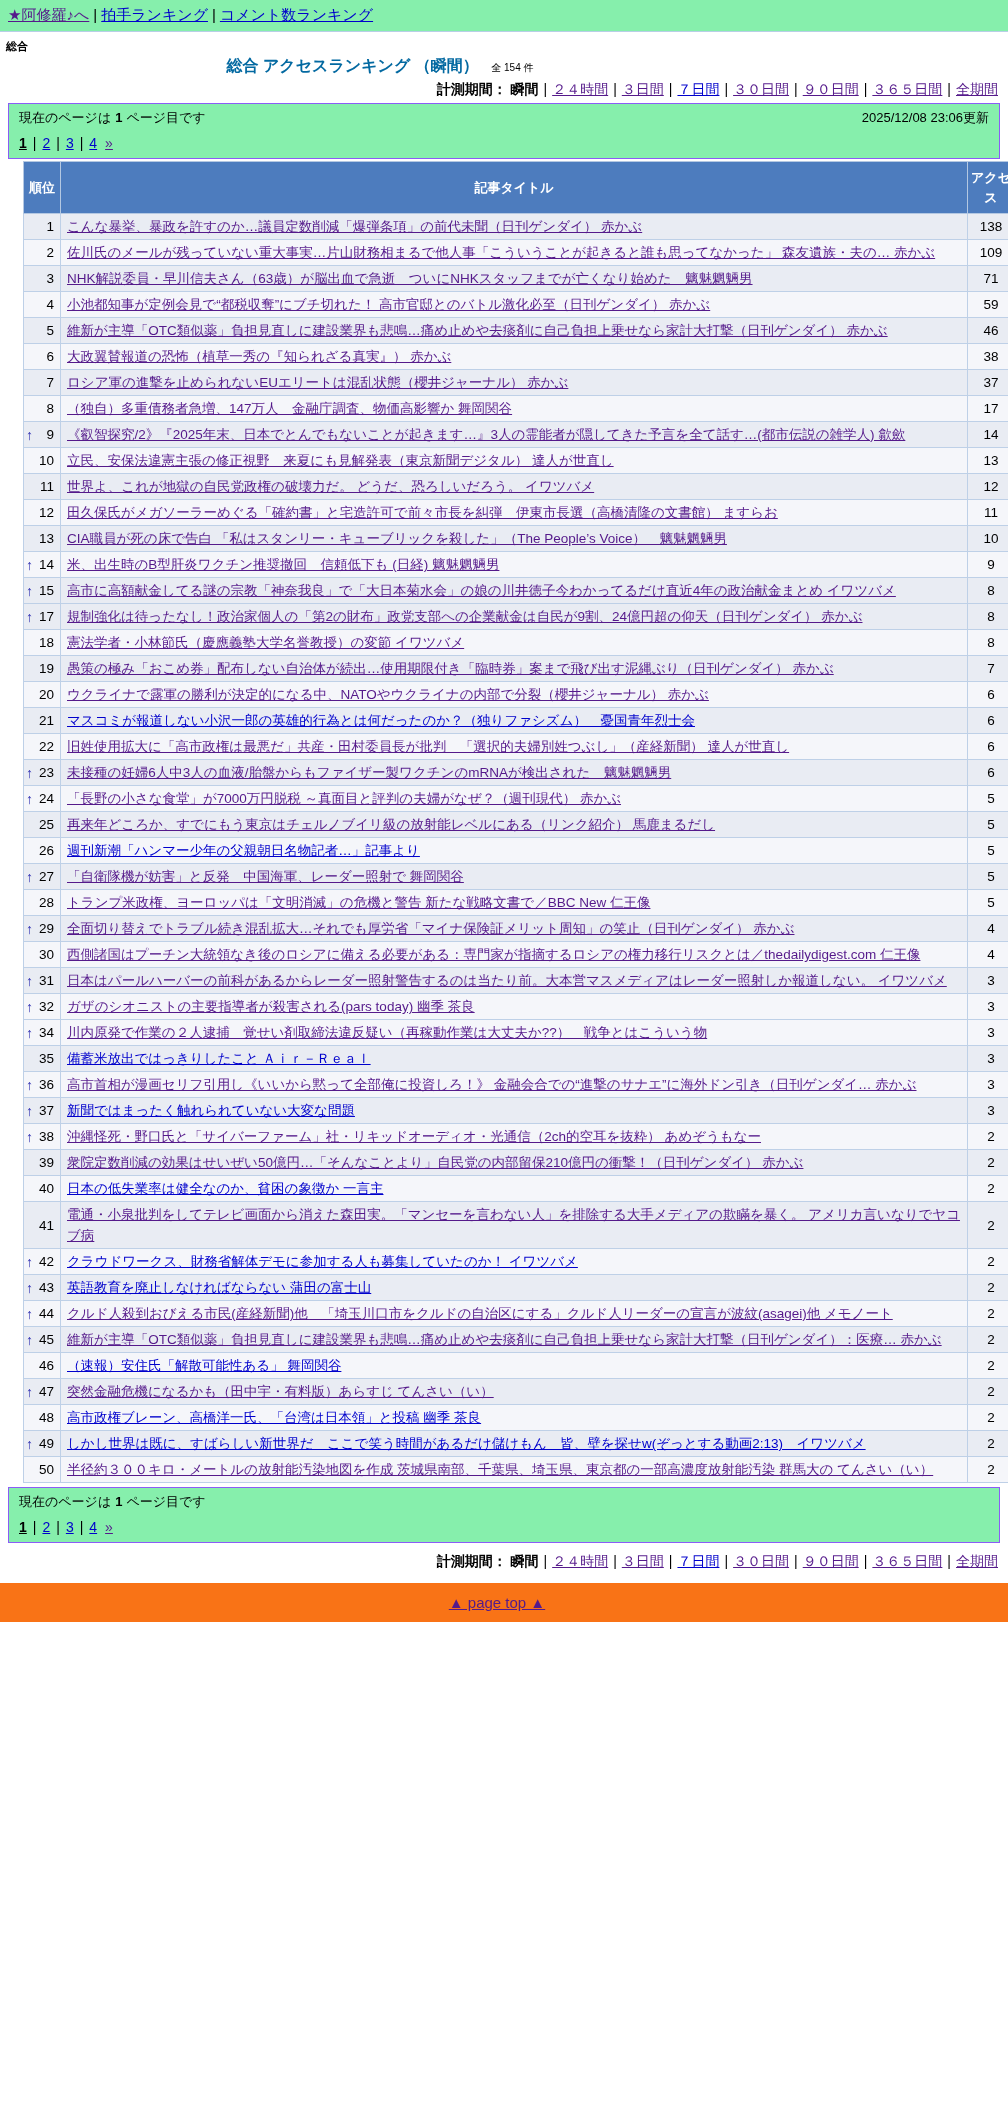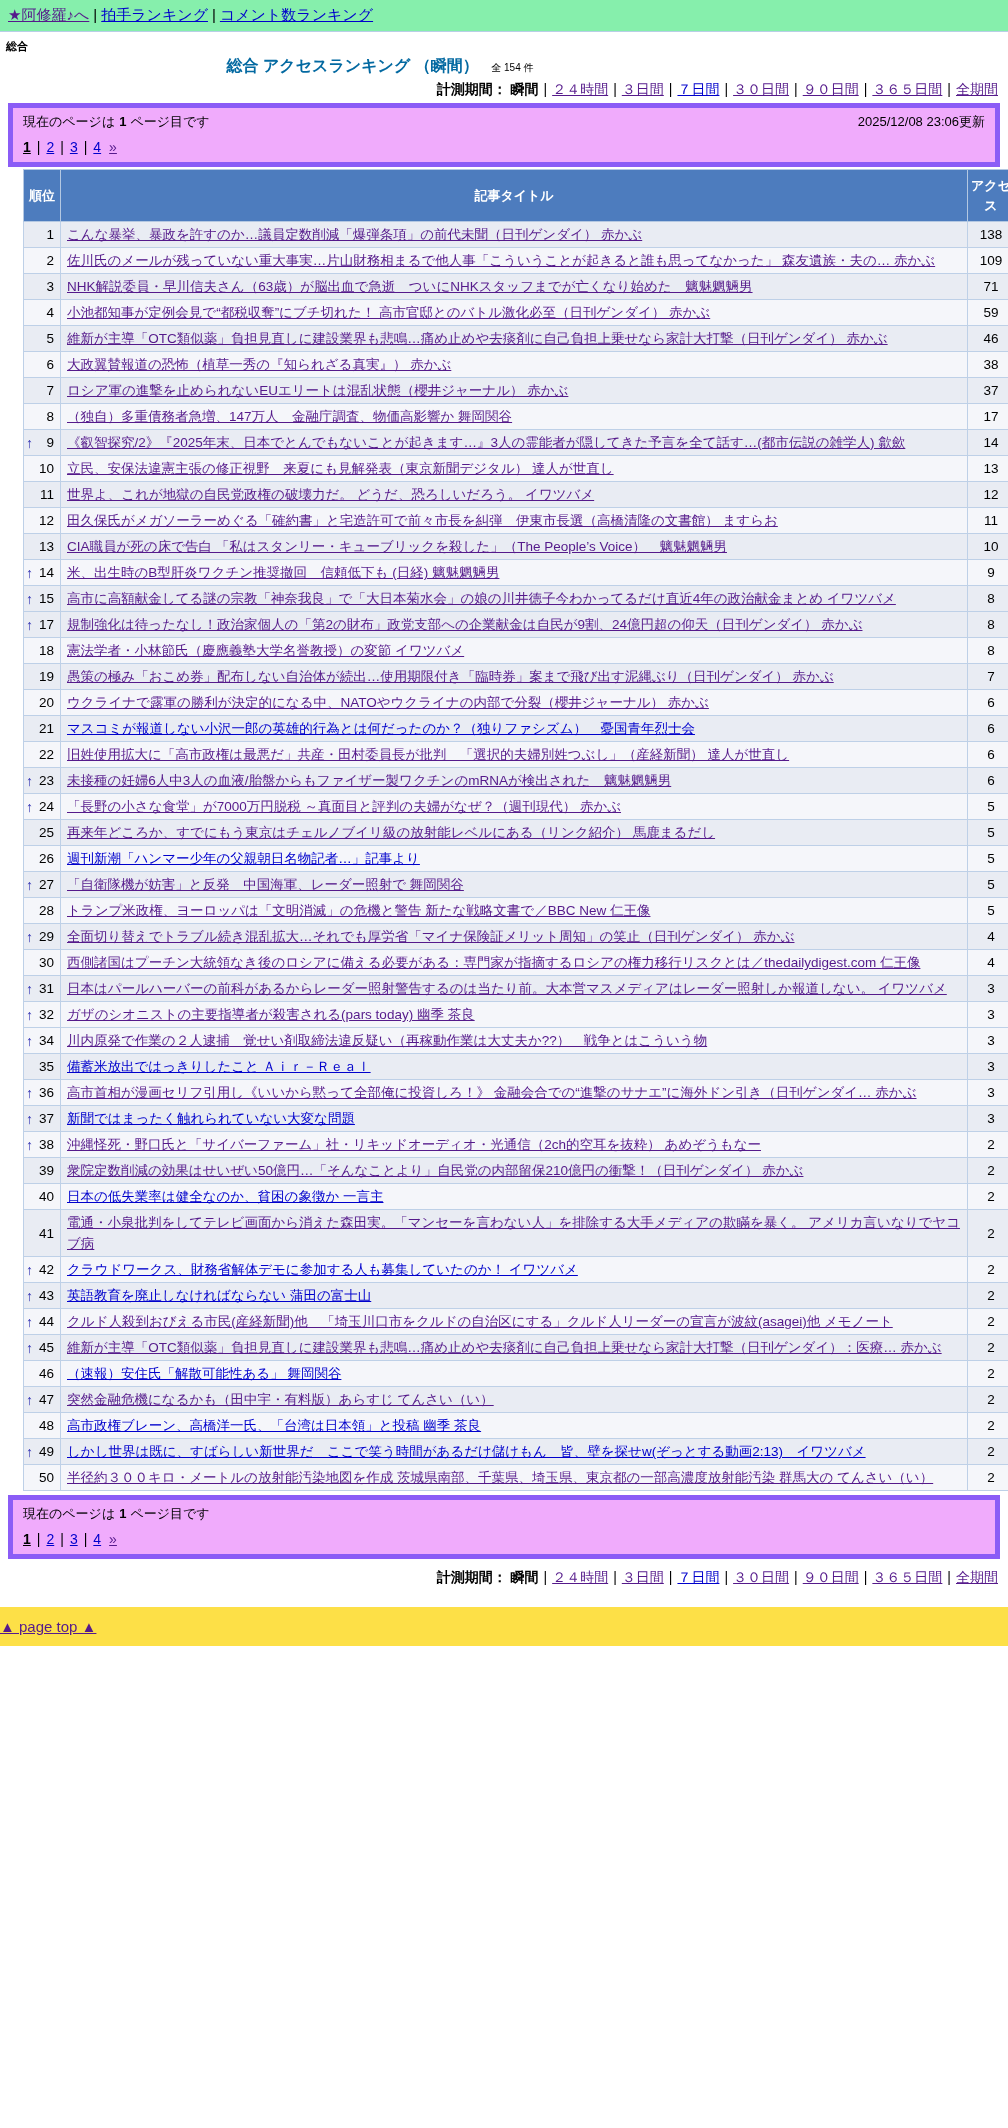--- a/index.html
+++ b/index.html
@@ -16,21 +16,21 @@
   .category{font-size:11px;font-weight:bold;margin:7px 0 0 6px;}
 
   .title-wrap{width:760px;text-align:center;margin-top:2px;}
   .main-title{font-size:16px;font-weight:bold;color:#0369a1;display:inline;}
   .total-count{font-size:10px;color:#000;margin-left:8px;}
 
   .period-nav{text-align:right;font-size:14px;margin:4px 10px 0 0;}
   .period-label,.period-current{font-weight:bold;color:#000;}
   .period-nav .sep{margin:0 5px;}
 
-  .info-box{margin:4px 8px 0 8px;background:#f0abfc;border:5px solid #8b5cf6;
+  .info-box{margin:4px 8px 0 8px;background:#86efac;border:1px solid #8b5cf6;
     padding:5px 10px 7px 10px;font-size:13px;}
   .info-line{display:flex;justify-content:space-between;align-items:baseline;}
   .page-num{font-weight:bold;margin:0 4px;}
   .updated{font-size:13px;}
   .pagination{margin-top:8px;font-size:14px;}
   .pagination .page-current{font-weight:bold;text-decoration:underline;color:#000;}
   .pagination .sep{margin:0 6px;}
   .pagination .next{margin-left:8px;}
 
   
@@ -45,22 +45,22 @@
   tr.even td{background:#f5f6fa;}
   td.rank{display:flex;justify-content:flex-end;align-items:center;border-right:none;
     padding:2px 3px 2px 2px;height:100%;}
   td.rank{display:table-cell;text-align:right;position:relative;white-space:nowrap;}
   .up-arrow{position:absolute;left:2px;top:50%;transform:translateY(-50%);
     color:#2b2bb0;font-weight:bold;font-size:14px;}
   td.access{text-align:center;padding:2px 2px;}
 
   .footer-period{margin:10px 10px 0 0;}
 
-  .pagetop-bar{background:#fde047;margin-top:20px;padding:11px 14px 11px 0;
-    text-align:left;font-size:15px;}
+  .pagetop-bar{background:#f97316;margin-top:12px;padding:11px 14px 11px 0;
+    text-align:center;font-size:15px;}
   .spacer{height:108px;}
 </style>
 </head>
 <body>
 
 <div class="topbar" id="topbar"><a class="visited">★阿修羅♪へ</a><span class="sep">|</span><a class="unvisited">拍手ランキング</a><span class="sep">|</span><a class="unvisited">コメント数ランキング</a></div>
 
 <div class="category">総合</div>
 
 <div class="title-wrap">

